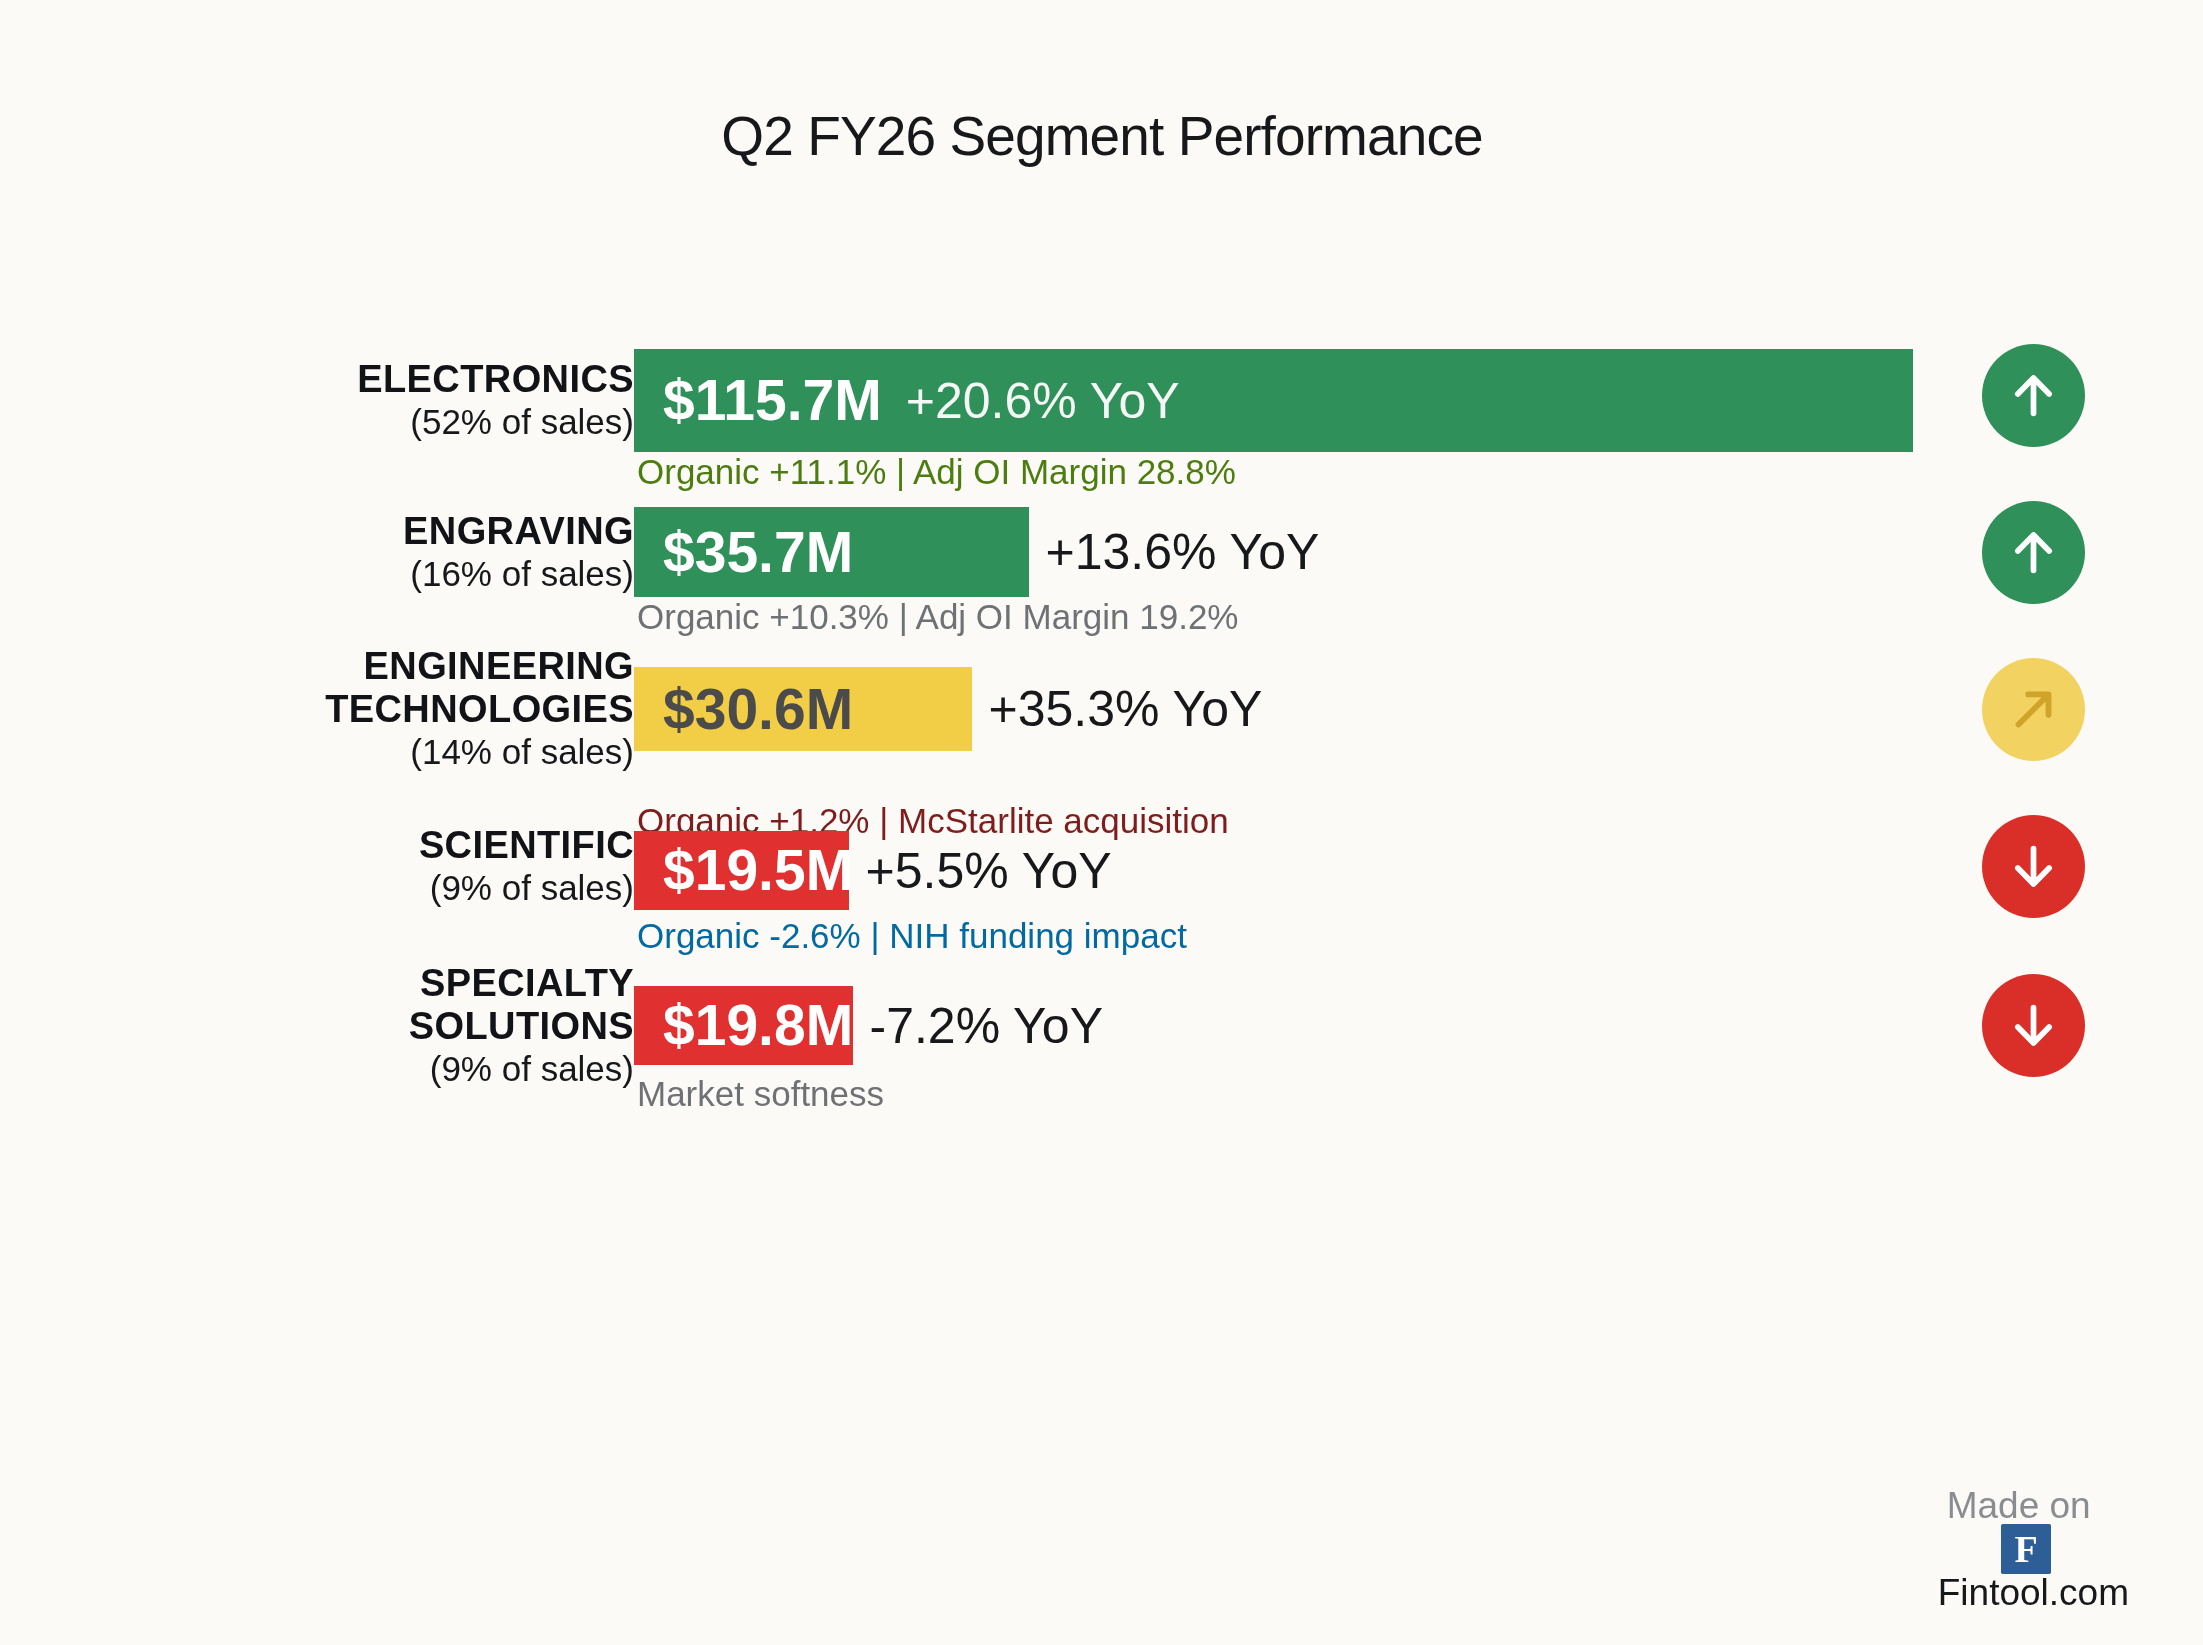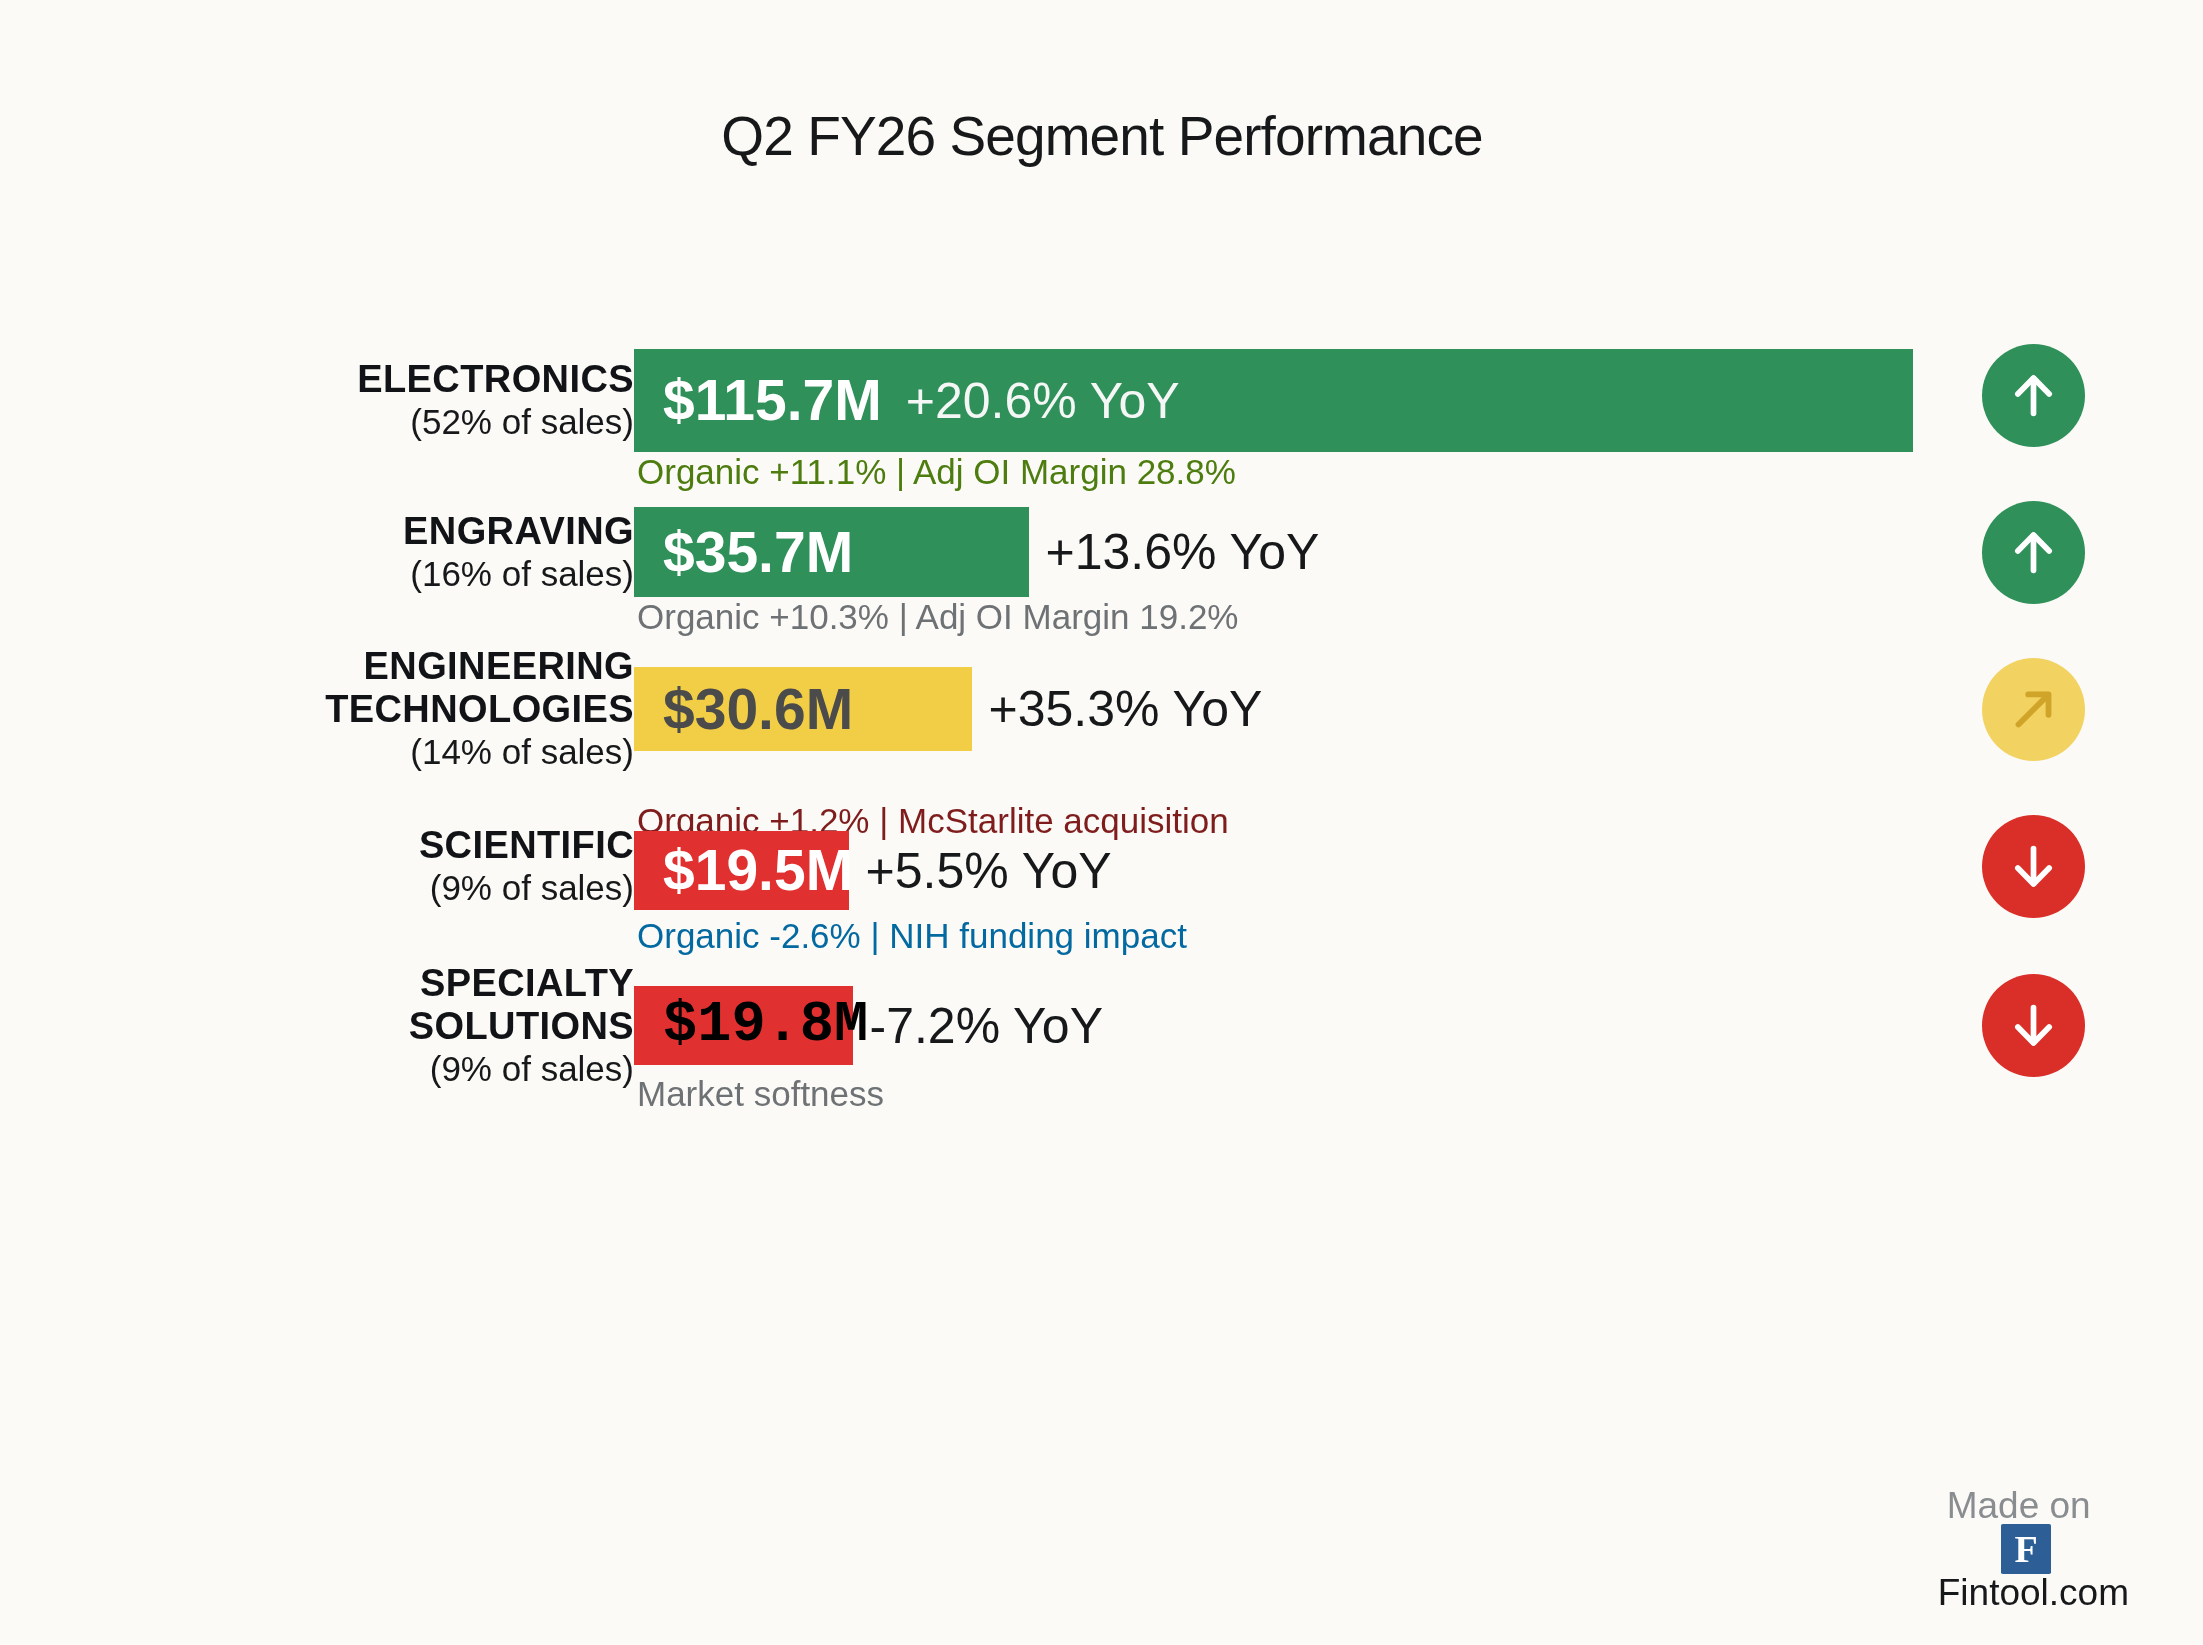--- a/index.html
+++ b/index.html
@@ -255,21 +255,21 @@
         </div>
       </div>
       <div class="seg-row">
         <div class="seg-label" style="top: 677px; transform: translateY(-50%);">
           <div class="seg-name">SPECIALTY
 SOLUTIONS</div>
           <div class="seg-share">(9% of sales)</div>
         </div>
         <div class="bar-line" style="top: 637px; height: 79px;">
           <div class="bar" style="width: 219px; background: rgb(224, 48, 48);">
-            <span class="bar-value" style="color: #000000; font-family: Liberation Mono, monospace;">$19.8M</span>
+            <span class="bar-value" style="color: #ffffff;">$19.8M</span>
           </div>
           <span class="bar-yoy outside">-7.2% YoY</span>
         </div>
         <div class="seg-note" style="top: 727px; color: rgb(110, 114, 117);">Market softness</div>
         <div class="trend" style="top: 625px; background: rgb(217, 47, 40);">
           <svg width="57" height="57" viewBox="0 0 24 24" fill="none" stroke="#ffffff" stroke-width="2.4" stroke-linecap="round" stroke-linejoin="round">
             <line x1="12" y1="4.5" x2="12" y2="19.2"></line>
             <polyline points="5.4,12.6 12,19.4 18.6,12.6"></polyline>
           </svg>
         </div>

